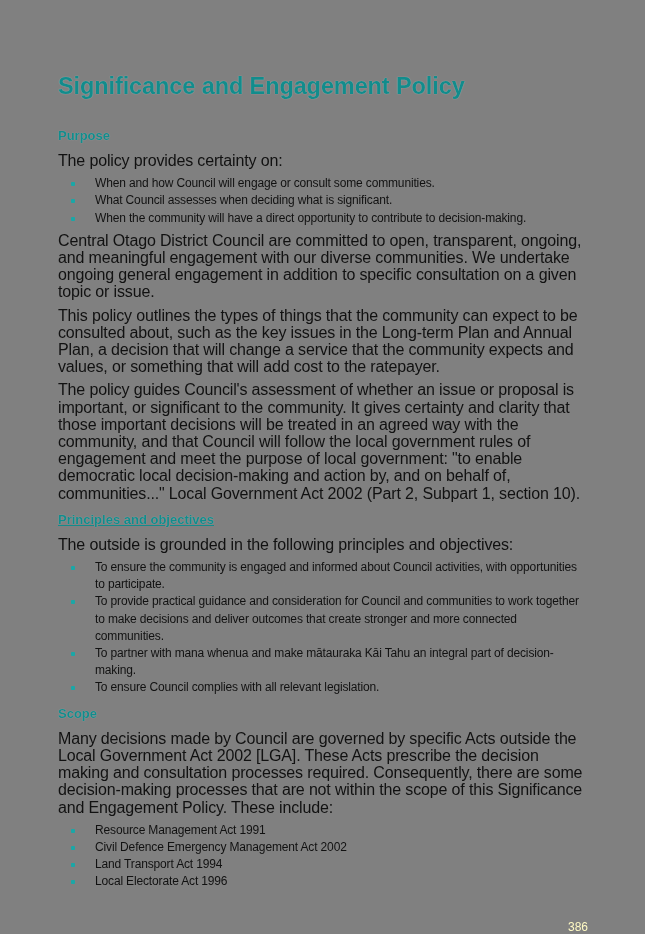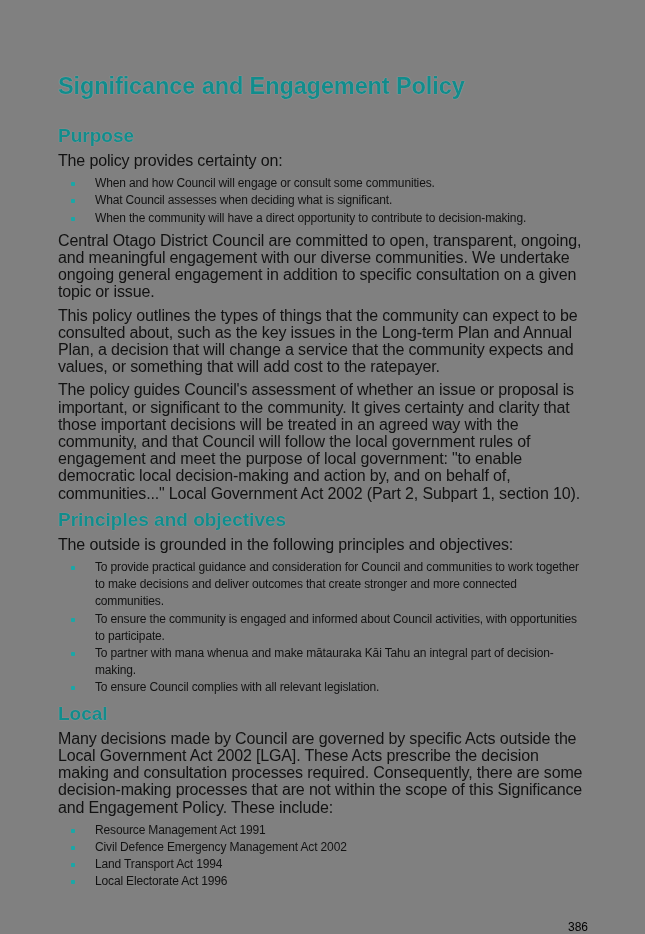--- a/index.html
+++ b/index.html
@@ -27,21 +27,21 @@
       font-size: 23.5px;
       color: #128c8c;
       margin: 0 0 22px 0;
       line-height: 32px;
       letter-spacing: -0.1px;
       text-shadow: 0 0 1px rgba(255,255,255,0.5);
     }
     .h2 {
       font-family: "Liberation Sans", sans-serif;
       font-weight: bold;
-      font-size: 19px;
+      font-size: 13px;
       color: #128c8c;
       margin: 0 0 4px 0;
       line-height: 24px;
       text-shadow: 0 0 1px rgba(255,255,255,0.4);
     }
     .p {
       font-size: 16px;
       line-height: 17.2px;
       margin: 0 0 6px 0;
       color: #111;
@@ -63,28 +63,28 @@
     ul.bullets li .dot {
       position: absolute;
       left: 13px;
       top: 7px;
       width: 4px;
       height: 4px;
       background: #1aa7a7;
       border-radius: 1px;
     }
     .sp-purpose { margin-top: 0; }
-    .sp-principles { margin-top: 5px; }
+    .sp-principles { margin-top: 5px; text-decoration: underline; }
     .sp-scope { margin-top: 5px; }
     .page-number {
       position: absolute;
       right: 57px;
       top: 920px;
       font-size: 12px;
-      color: #000000;
+      color: #fef9c3;
       line-height: 14px;
     }
   </style>
 </head>
 <body>
 
 <div class="page">
   <h1 class="title">Significance and Engagement Policy</h1>
 
   <section>
@@ -97,29 +97,29 @@
     </ul>
     <p class="p">Central Otago District Council are committed to open, transparent, ongoing, and meaningful engagement with our diverse communities. We undertake ongoing general engagement in addition to specific consultation on a given topic or issue.</p>
     <p class="p">This policy outlines the types of things that the community can expect to be consulted about, such as the key issues in the Long-term Plan and Annual Plan, a decision that will change a service that the community expects and values, or something that will add cost to the ratepayer.</p>
     <p class="p">The policy guides Council's assessment of whether an issue or proposal is important, or significant to the community. It gives certainty and clarity that those important decisions will be treated in an agreed way with the community, and that Council will follow the local government rules of engagement and meet the purpose of local government: "to enable democratic local decision-making and action by, and on behalf of, communities..." Local Government Act 2002 (Part 2, Subpart 1, section 10).</p>
   </section>
 
   <section>
     <h2 class="h2 sp-principles">Principles and objectives</h2>
     <p class="p">The outside is grounded in the following principles and objectives:</p>
     <ul class="bullets">
+      <li><span class="dot"></span><span>To ensure the community is engaged and informed about Council activities, with opportunities to participate.</span></li>
       <li><span class="dot"></span><span>To provide practical guidance and consideration for Council and communities to work together to make decisions and deliver outcomes that create stronger and more connected communities.</span></li>
-      <li><span class="dot"></span><span>To ensure the community is engaged and informed about Council activities, with opportunities to participate.</span></li>
       <li><span class="dot"></span><span>To partner with mana whenua and make mātauraka Kāi Tahu an integral part of decision-making.</span></li>
       <li><span class="dot"></span><span>To ensure Council complies with all relevant legislation.</span></li>
     </ul>
   </section>
 
   <section>
-    <h2 class="h2 sp-scope">Local</h2>
+    <h2 class="h2 sp-scope">Scope</h2>
     <p class="p">Many decisions made by Council are governed by specific Acts outside the Local Government Act 2002 [LGA]. These Acts prescribe the decision making and consultation processes required. Consequently, there are some decision-making processes that are not within the scope of this Significance and Engagement Policy. These include:</p>
     <ul class="bullets">
       <li><span class="dot"></span><span>Resource Management Act 1991</span></li>
       <li><span class="dot"></span><span>Civil Defence Emergency Management Act 2002</span></li>
       <li><span class="dot"></span><span>Land Transport Act 1994</span></li>
       <li><span class="dot"></span><span>Local Electorate Act 1996</span></li>
     </ul>
   </section>
 </div>
 

